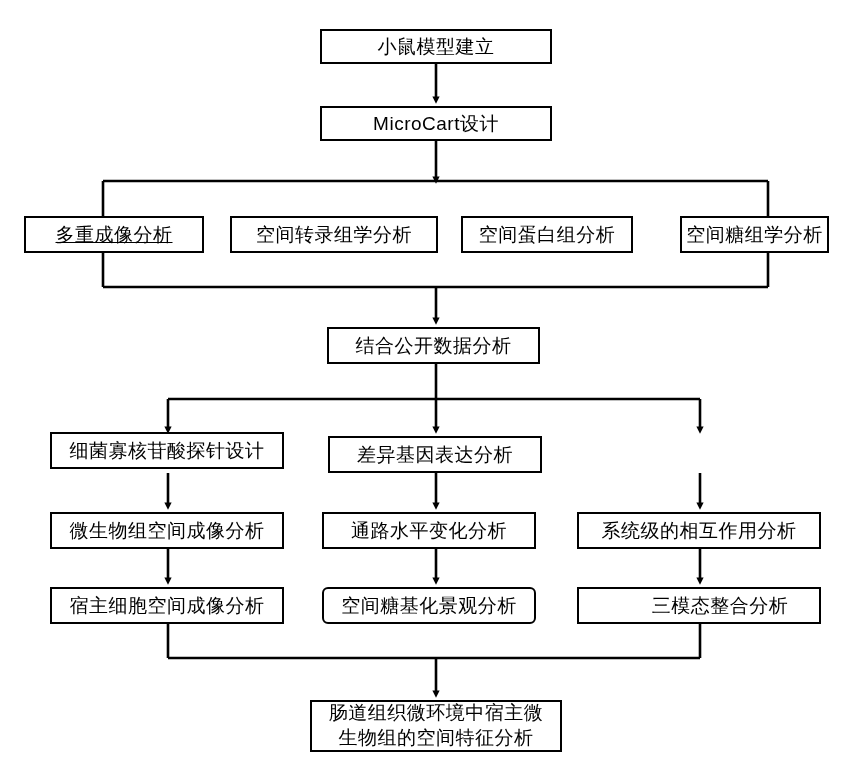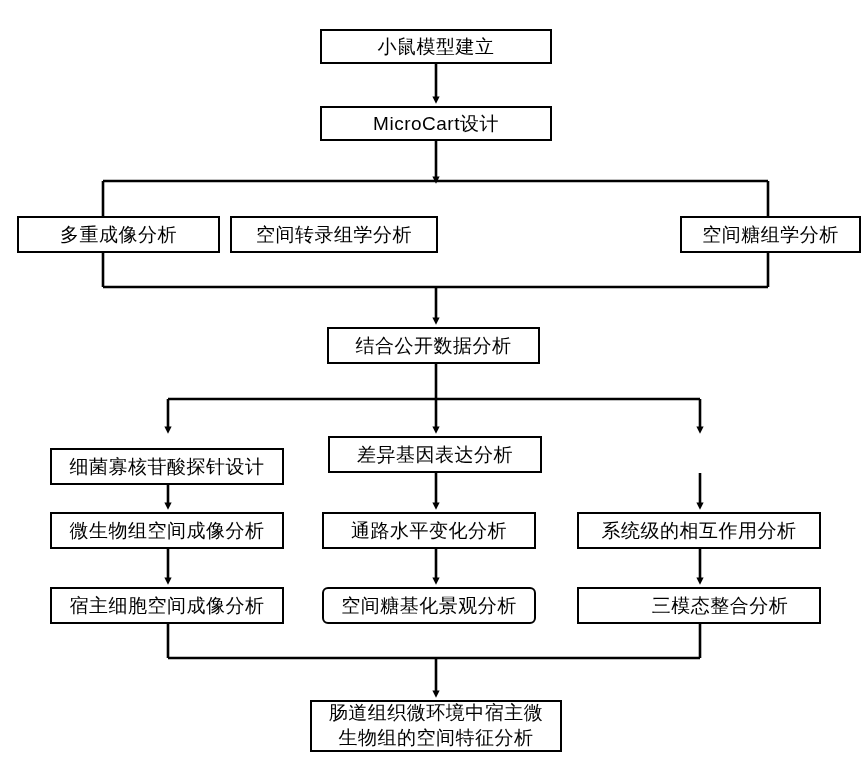--- a/index.html
+++ b/index.html
@@ -100,30 +100,31 @@
       <line x1="168" y1="658" x2="700" y2="658"></line>
 
       <line x1="436" y1="658" x2="436" y2="694" marker-end="url(#arrowhead)"></line>
     </g>
   </svg>
 
   <div class="node-box" style="left:320px; top:29px; width:232px; height:35px;">小鼠模型建立</div>
 
   <div class="node-box" style="left:320px; top:106px; width:232px; height:35px;">MicroCart设计</div>
 
-  <div class="node-box" style="left:17px; top:216px; width:203px; height:37px;">多重成像分析</div>
+  <div class="node-box" style="left:24px; top:216px; width:180px; height:37px;text-decoration:underline;">多重成像分析</div>
 
   <div class="node-box" style="left:230px; top:216px; width:208px; height:37px;">空间转录组学分析</div>
 
+  <div class="node-box" style="left:461px; top:216px; width:172px; height:37px;">空间蛋白组分析</div>
 
-  <div class="node-box" style="left:680px; top:216px; width:181px; height:37px;">空间糖组学分析</div>
+  <div class="node-box" style="left:680px; top:216px; width:149px; height:37px;">空间糖组学分析</div>
 
   <div class="node-box" style="left:327px; top:327px; width:213px; height:37px;text-align:right;">结合公开数据分析</div>
 
-  <div class="node-box" style="left:50px; top:448px; width:234px; height:37px;">细菌寡核苷酸探针设计</div>
+  <div class="node-box" style="left:50px; top:432px; width:234px; height:37px;">细菌寡核苷酸探针设计</div>
 
   <div class="node-box" style="left:328px; top:436px; width:214px; height:37px;">差异基因表达分析</div>
 
 
   <div class="node-box" style="left:50px; top:512px; width:234px; height:37px;">微生物组空间成像分析</div>
 
   <div class="node-box" style="left:322px; top:512px; width:214px; height:37px;">通路水平变化分析</div>
 
   <div class="node-box" style="left:577px; top:512px; width:244px; height:37px;">系统级的相互作用分析</div>
 

